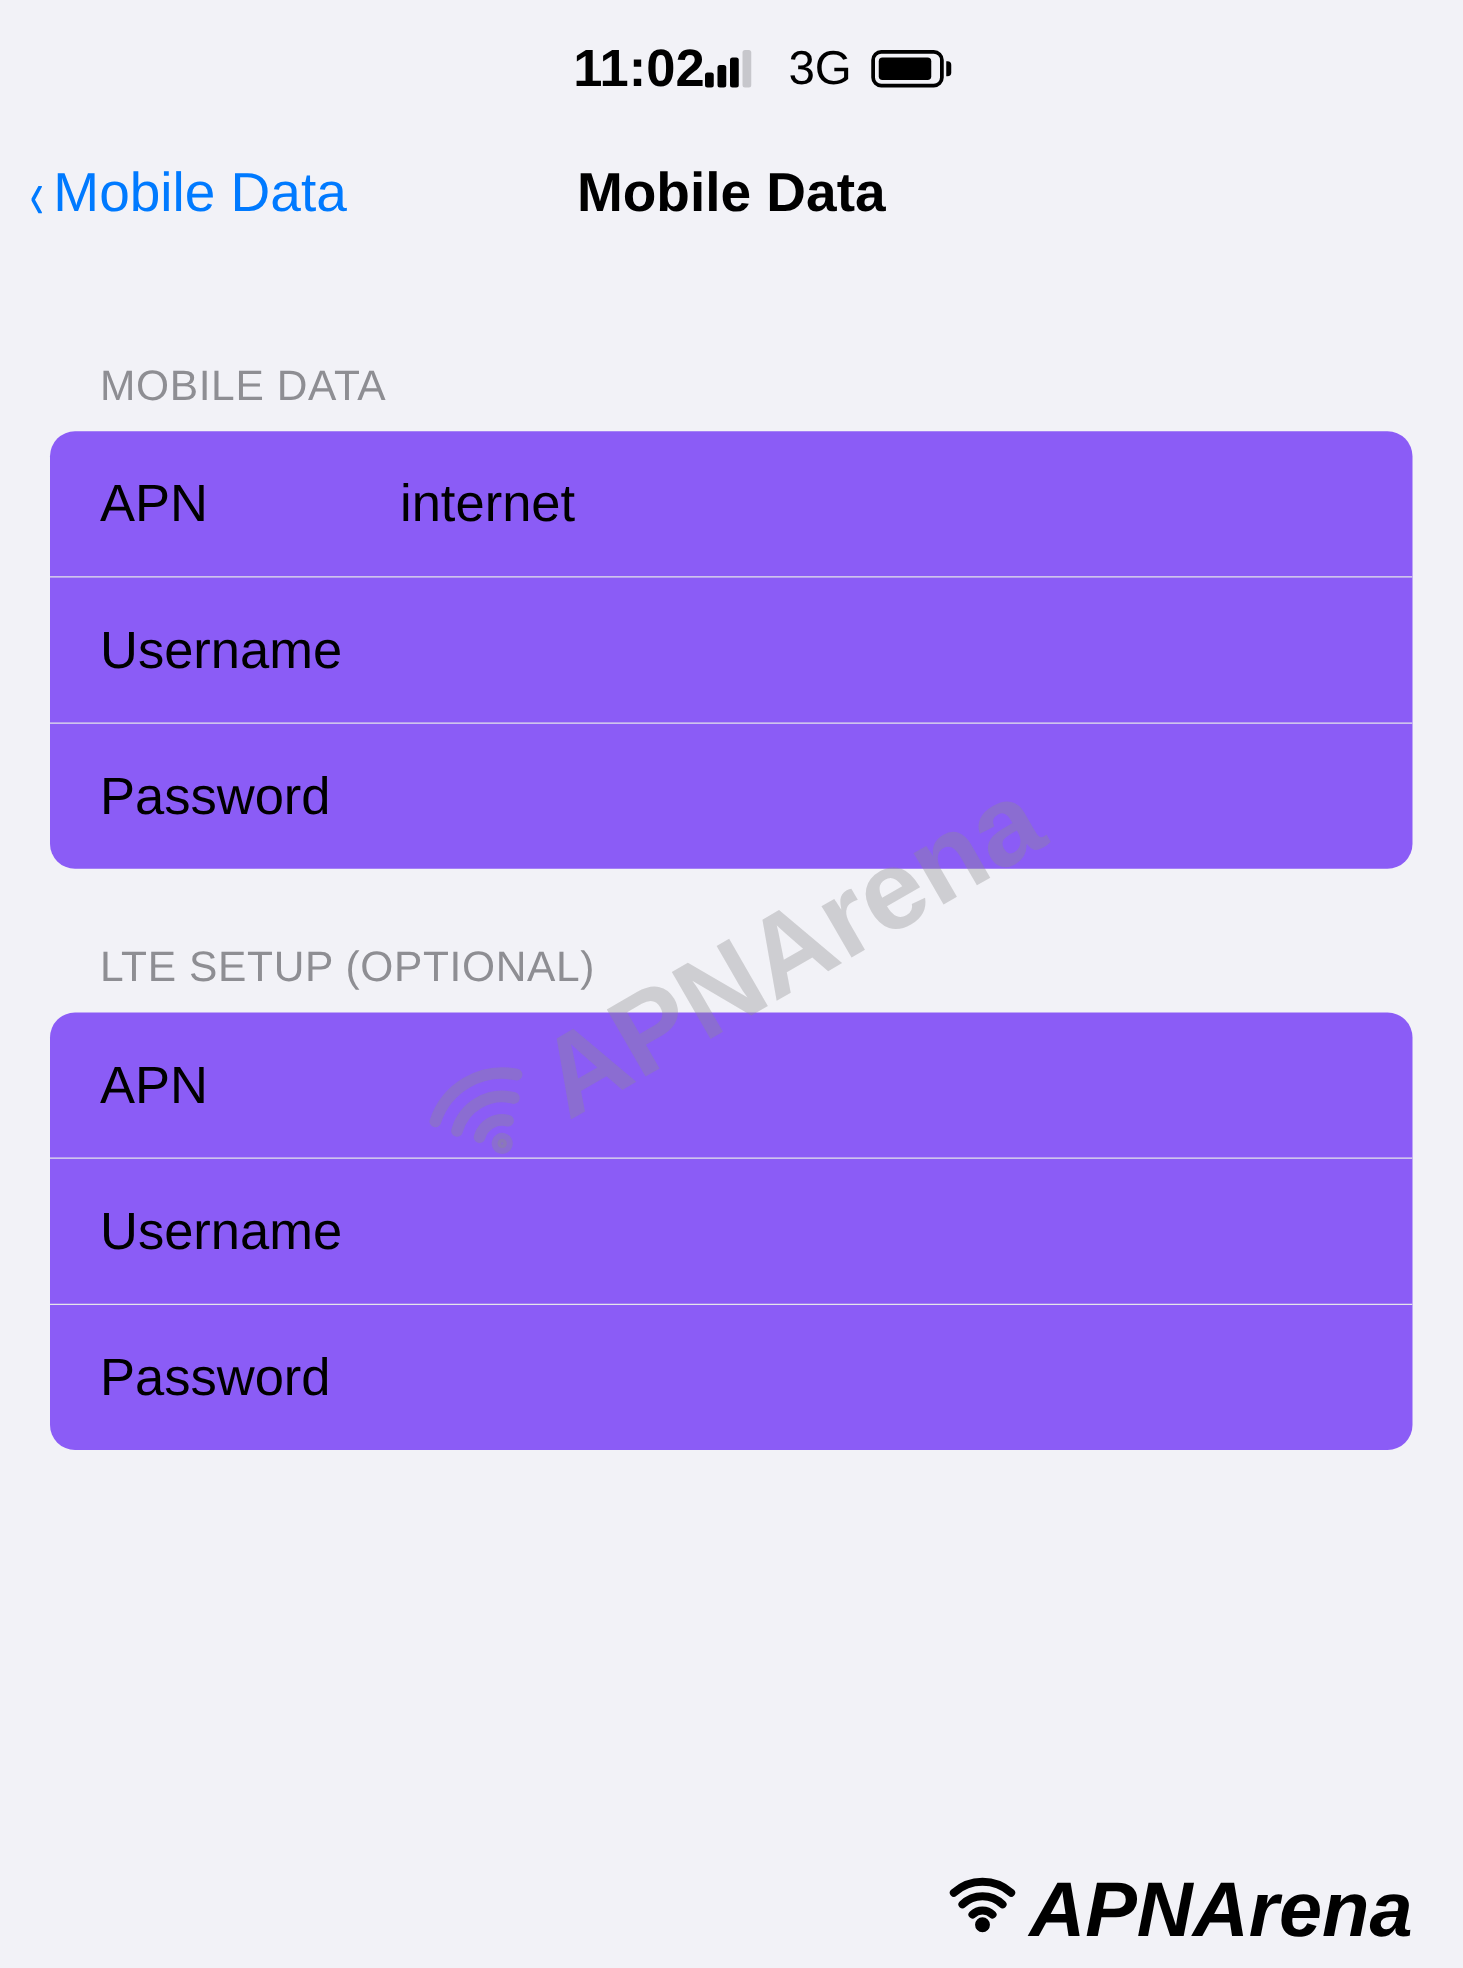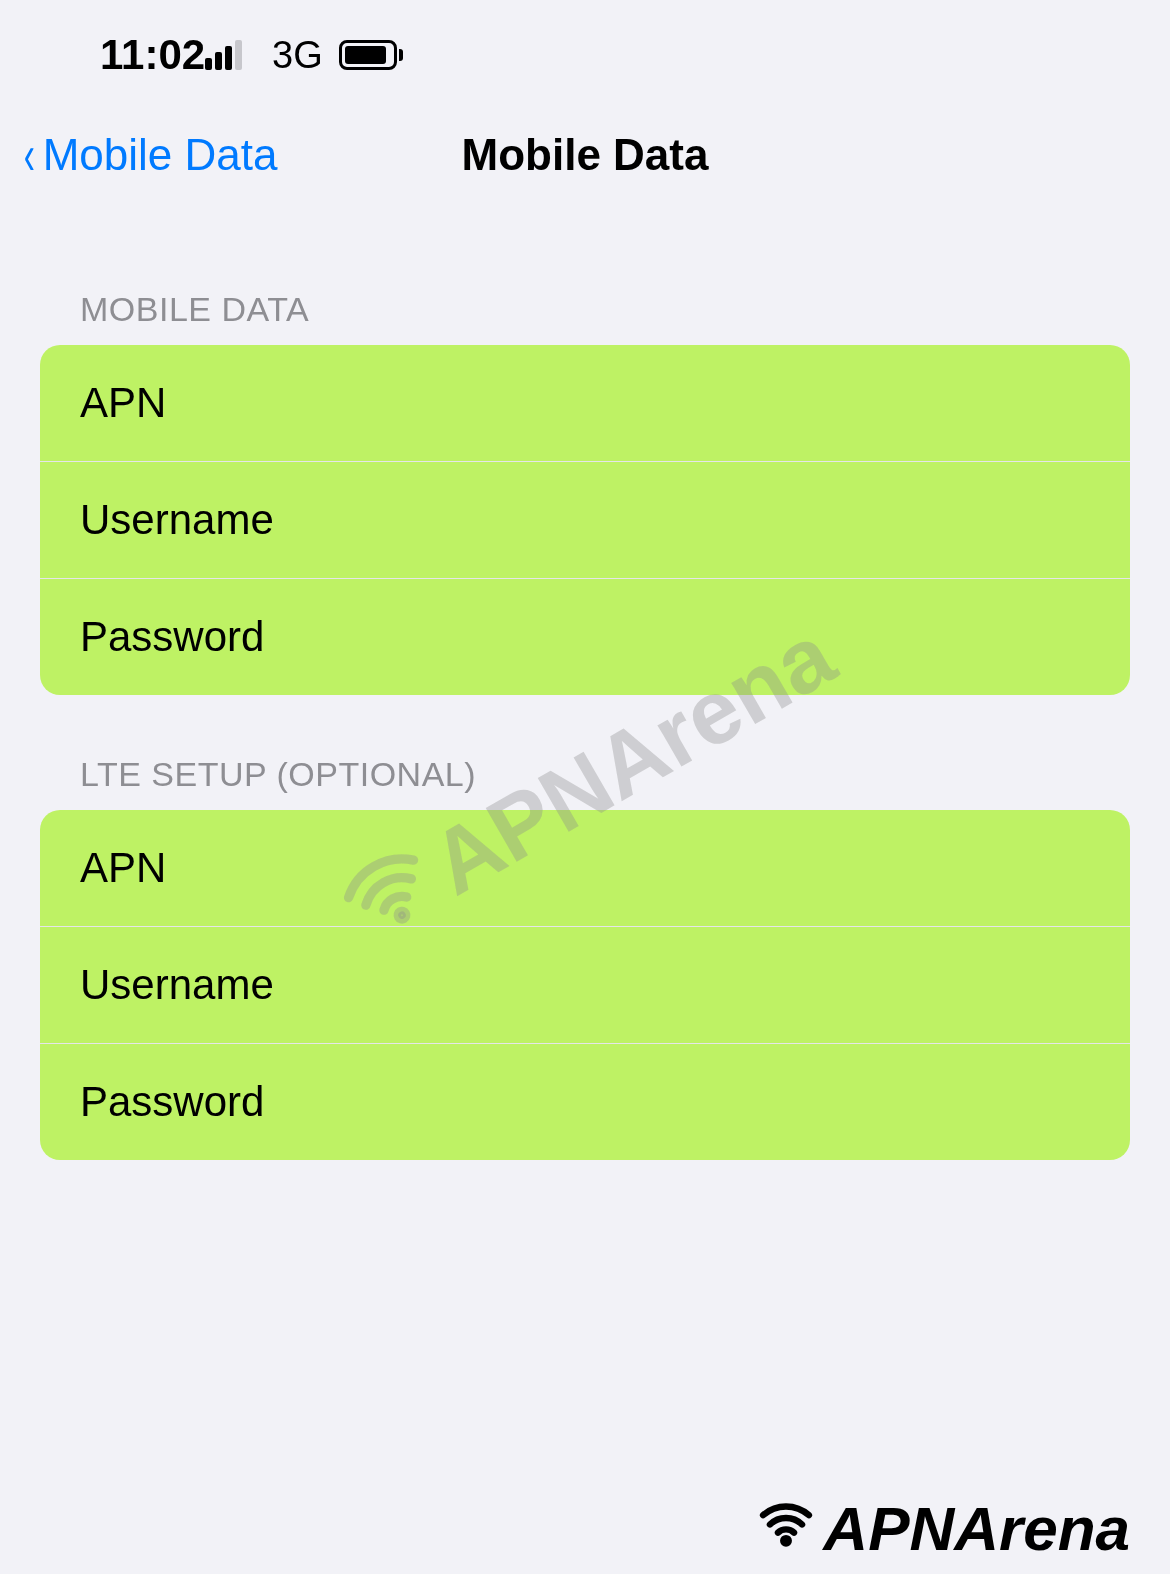--- a/index.html
+++ b/index.html
@@ -10,21 +10,21 @@
     }
     body {
       background: #f2f2f7;
       width: 1170px;
       height: 1574px;
       position: relative;
       overflow: hidden;
     }
     .status-bar {
       display: flex;
-      justify-content: flex-start;
+      justify-content: center;
       align-items: center;
       padding: 30px 50px 20px 100px;
       height: 100px;
     }
     .status-time {
       font-size: 42px;
       font-weight: 600;
       color: #000;
     }
     .status-right {
@@ -107,21 +107,21 @@
       margin: 0 auto;
     }
     .section-header {
       font-size: 34px;
       color: #8e8e93;
       letter-spacing: 0.5px;
       padding: 60px 80px 16px 80px;
       text-transform: uppercase;
     }
     .section-group {
-      background: #bef264;
+      background: #8b5cf6;
       border-radius: 20px;
       margin: 0 40px;
       overflow: hidden;
     }
     .row {
       display: flex;
       align-items: center;
       padding: 34px 40px;
       border-bottom: 1px solid #e5e5ea;
     }
@@ -207,20 +207,21 @@
     <span class="chevron-back">‹</span>
     <span>Mobile Data</span>
   </div>
   <div class="nav-title">Mobile Data</div>
 </div>
 
 <div class="section-header">MOBILE DATA</div>
 <div class="section-group">
   <div class="row">
     <div class="row-label">APN</div>
+    <input class="row-input" value="internet" style="">
   </div>
   <div class="row">
     <div class="row-label">Username</div>
     <input class="row-input" value="" style="">
   </div>
   <div class="row">
     <div class="row-label">Password</div>
     <input class="row-input" value="" style="">
   </div>
 </div>

